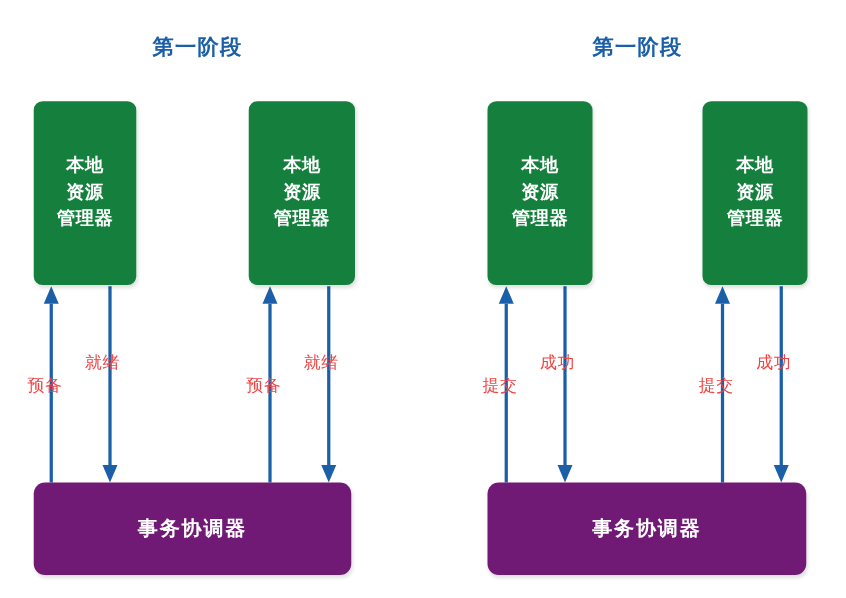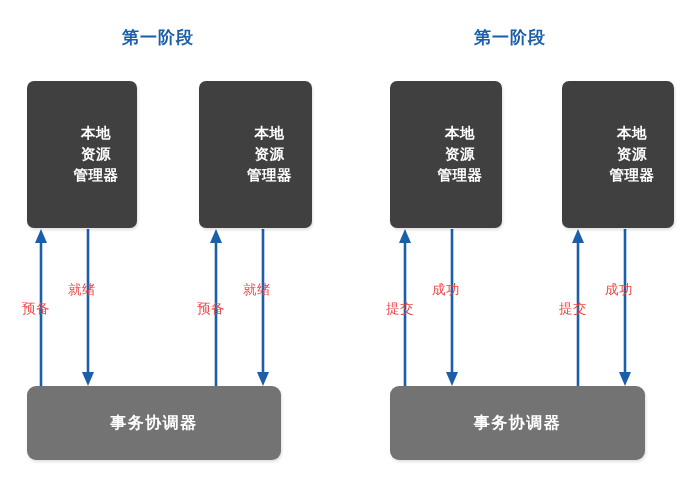--- a/index.html
+++ b/index.html
@@ -31,42 +31,41 @@
     color: #1a5fa8;
     letter-spacing: 1px;
     text-align: center;
     white-space: nowrap;
     transform: translateX(-50%);
   }
 
   
   .rm-box {
     position: absolute;
-    background: #404040;
+    background: #15803d;
     border-radius: 7px;
     display: flex;
     align-items: center;
     justify-content: center;
     box-shadow: 1px 2px 3px rgba(0,0,0,0.12);
-    padding-left: 28px;
   }
   .rm-label {
     color: #ffffff;
     font-size: 14.5px;
     font-weight: 700;
     line-height: 1.45;
     text-align: center;
     letter-spacing: 0.5px;
     white-space: pre-line;
   }
 
   
   .coord-box {
     position: absolute;
-    background: #737373;
+    background: #701a75;
     border-radius: 9px;
     display: flex;
     align-items: center;
     justify-content: center;
     box-shadow: 1px 2px 3px rgba(0,0,0,0.12);
   }
   .coord-label {
     color: #ffffff;
     font-size: 16px;
     font-weight: 700;

